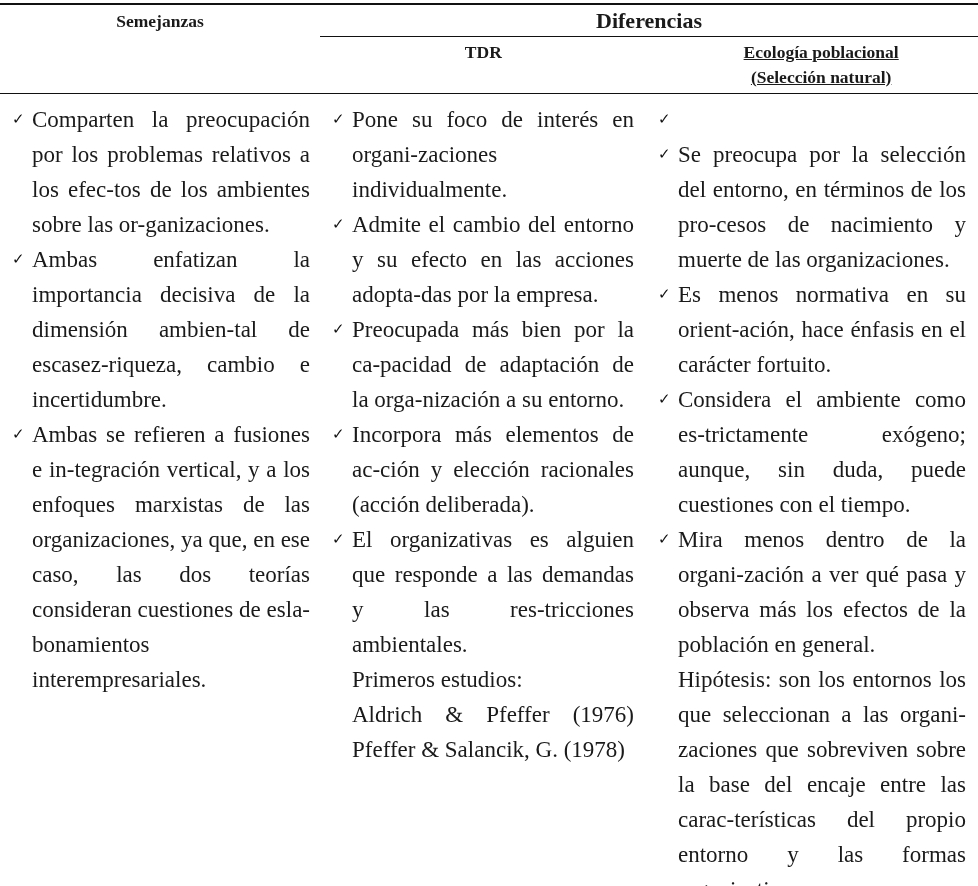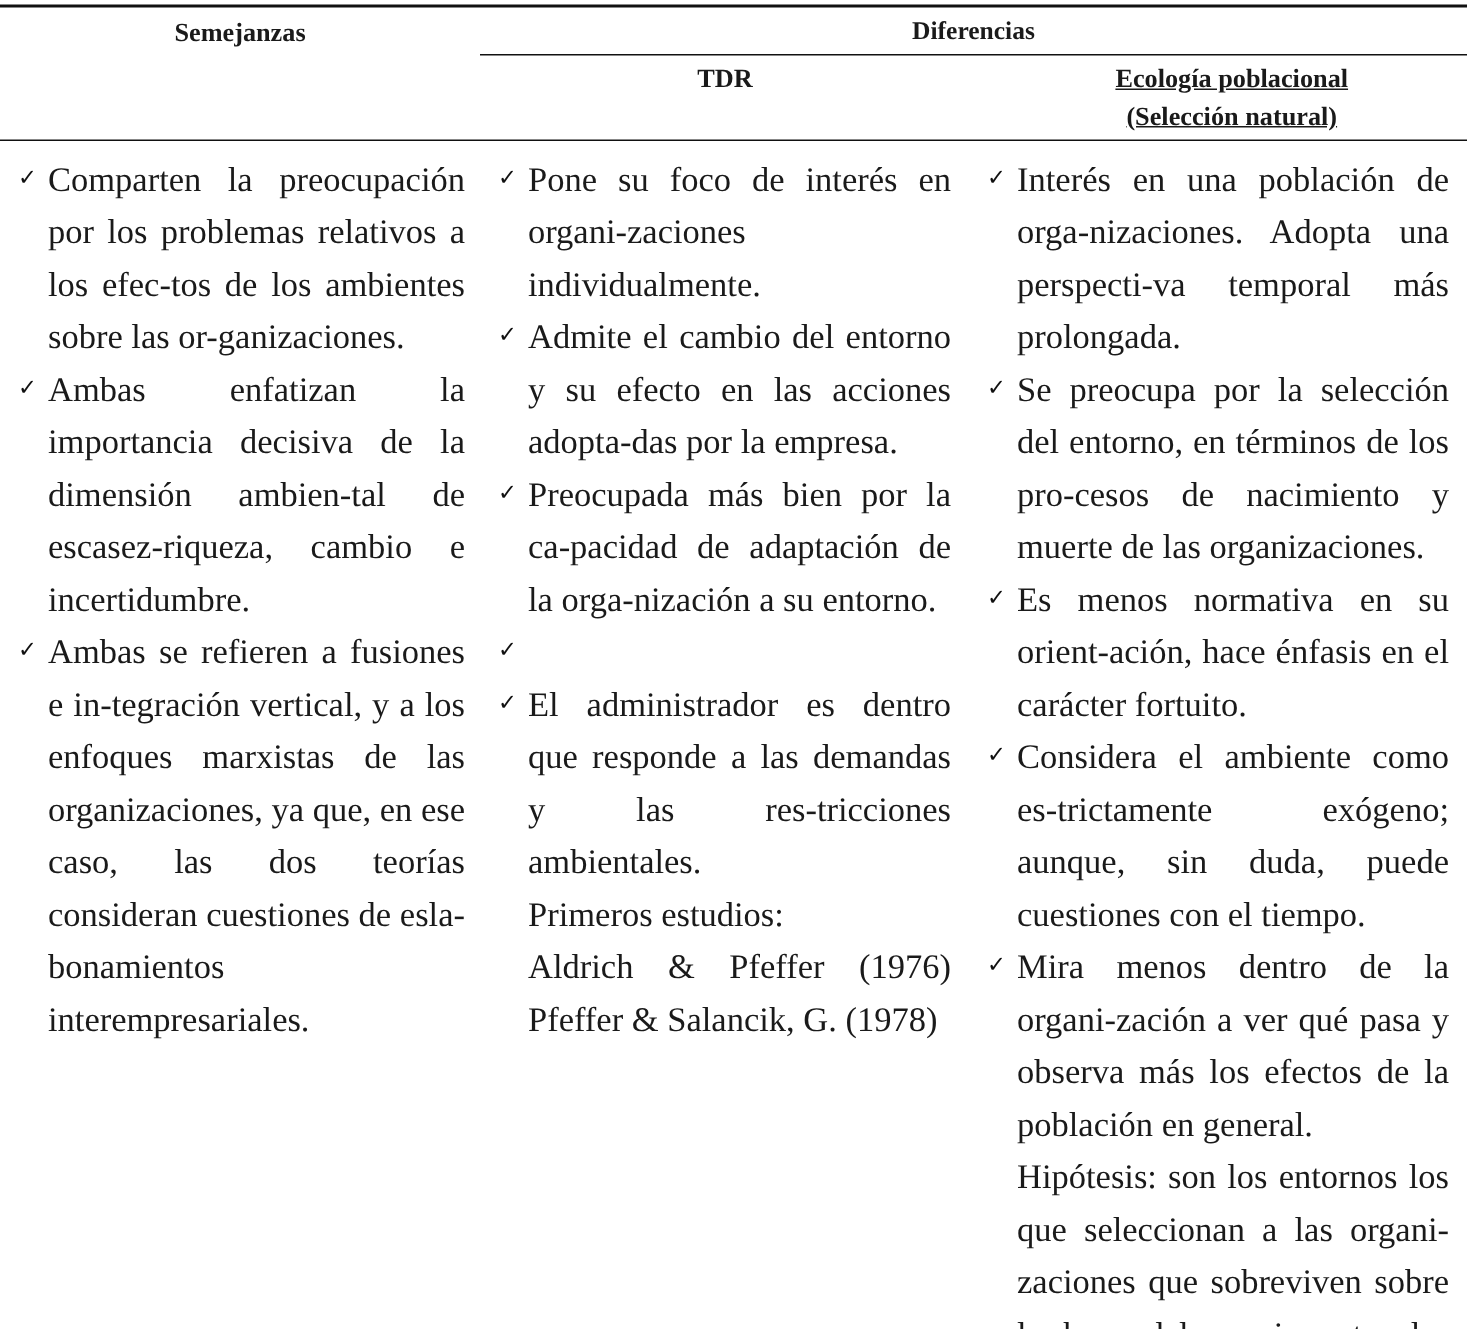--- a/index.html
+++ b/index.html
@@ -48,21 +48,21 @@
     width: 320px;
     text-align: center;
     font-weight: bold;
     font-size: 17.5px;
     line-height: 30px;
   }
   .head-cell-dif {
     width: 658px;
     text-align: center;
     font-weight: bold;
-    font-size: 17px;
+    font-size: 22px;
     line-height: 30px;
   }
 
   .head-row-2 {
     display: flex;
     align-items: flex-start;
     height: 53px;
     padding-top: 3px;
     gap: 27px;
   }
@@ -184,40 +184,40 @@
           <li class="bullet">
             <span class="check">✓</span>
             <span class="btext just-all">Admite el cambio del entorno y su efecto en las acciones adopta-das por la empresa.</span>
           </li>
           <li class="bullet">
             <span class="check">✓</span>
             <span class="btext just-all">Preocupada más bien por la ca-pacidad de adaptación de la orga-nización a su entorno.</span>
           </li>
           <li class="bullet">
             <span class="check">✓</span>
-          </li>
-          <li class="bullet">
-            <span class="check">✓</span>
-            <span class="btext just-all">El administrador es dentro que responde a las demandas y las res-tricciones ambientales.</span>
+            <span class="btext just-all">Incorpora más elementos de ac-ción y elección racionales (acción deliberada).</span>
+          </li>
+          <li class="bullet">
+            <span class="check">✓</span>
+            <span class="btext just-all">El organizativas es alguien que responde a las demandas y las res-tricciones ambientales.</span>
           </li>
           <li class="bullet">
             <span class="check hidden">✓</span>
             <span class="btext just-all">Primeros estudios:</span>
           </li>
           <li class="bullet">
             <span class="check hidden">✓</span>
             <span class="btext just-all">Aldrich &amp; Pfeffer (1976) Pfeffer &amp; Salancik, G. (1978)</span>
           </li>
         </ul>
     </div>
     <div class="col col-3">
       <ul class="bullet-list">
           <li class="bullet">
             <span class="check">✓</span>
-            <span class="btext just-all">Interés en una población de orga-nizaciones. Adopta una perspecti-va temporal más prolongada.</span>
           </li>
           <li class="bullet">
             <span class="check">✓</span>
             <span class="btext just-all">Se preocupa por la selección del entorno, en términos de los pro-cesos de nacimiento y muerte de las organizaciones.</span>
           </li>
           <li class="bullet">
             <span class="check">✓</span>
             <span class="btext just-all">Es menos normativa en su orient-ación, hace énfasis en el carácter fortuito.</span>
           </li>
           <li class="bullet">

